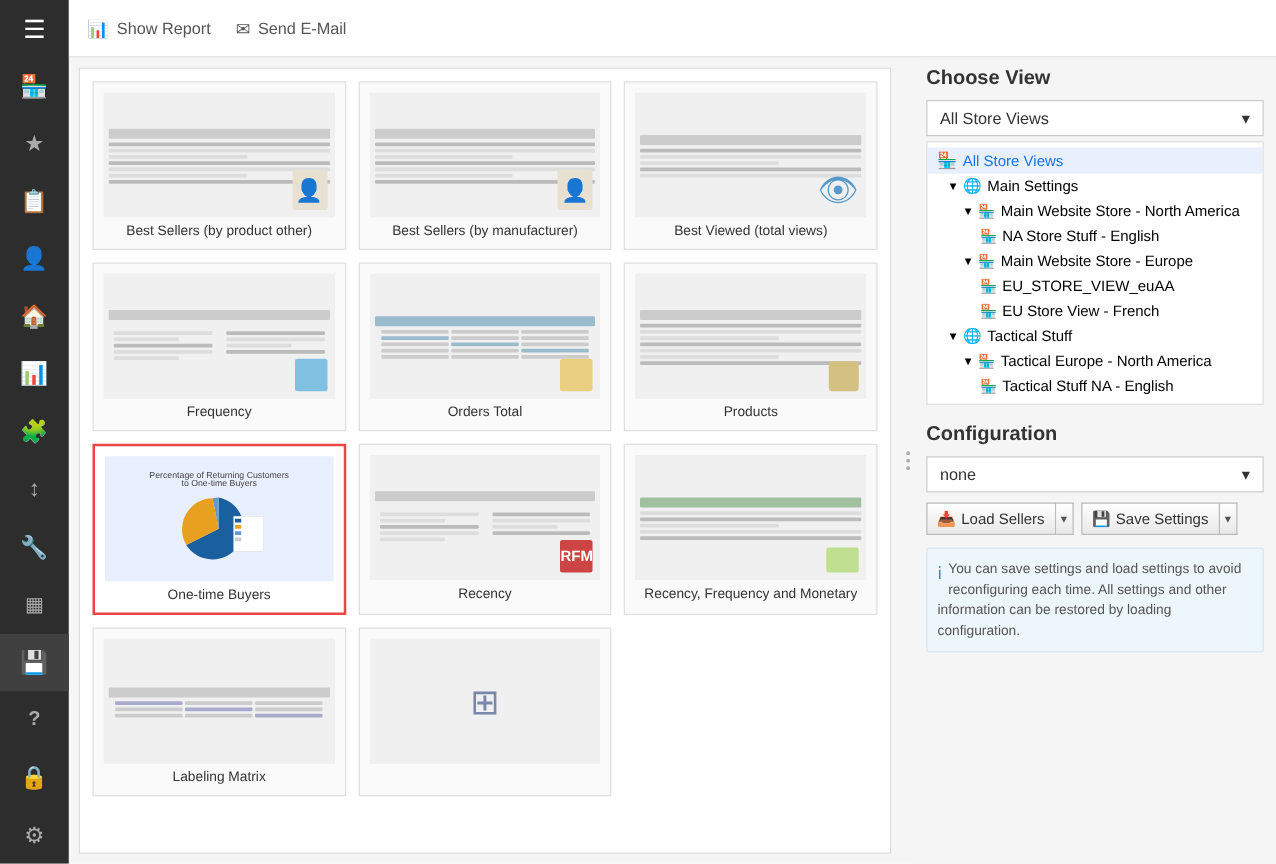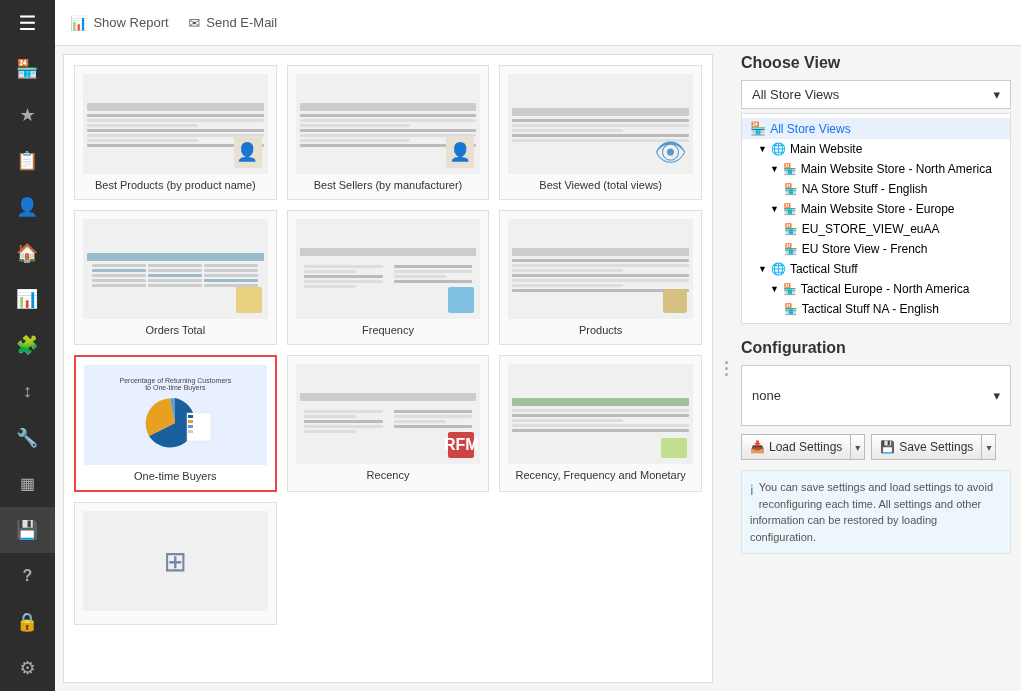--- a/index.html
+++ b/index.html
@@ -179,21 +179,21 @@
 
     
     .config-section {
       margin-top: 15px;
     }
 
     .config-dropdown {
       width: 100%;
       border: 1px solid #ccc;
       background: #fff;
-      padding: 22px 10px;
+      padding: 6px 10px;
       font-size: 13px;
       color: #333;
       margin-bottom: 8px;
       display: flex;
       align-items: center;
       justify-content: space-between;
     }
 
     .config-buttons {
       display: flex;
@@ -349,21 +349,21 @@
               <div class="thumb-line dark"></div>
               <div class="thumb-line"></div>
                 <div class="thumb-line short"></div>
               <div class="thumb-line dark"></div>
                 <div class="thumb-line"></div>
               <div class="thumb-line short"></div>
                 <div class="thumb-line dark"></div>
               <div style="position:absolute;bottom:6px;right:6px;width:28px;height:32px;background:#e8e0d0;border-radius:2px;display:flex;align-items:center;justify-content:center;font-size:18px;">👤</div>
             </div>
           </div>
-          <div class="report-title">Best Products (by product name)</div>
+          <div class="report-title">Best Sellers (by product other)</div>
         </div>
 
         <div class="report-card">
           <div class="report-thumbnail">
             <div class="thumb-lines">
               <div class="thumb-header"></div>
               <div class="thumb-line dark"></div>
               <div class="thumb-line"></div>
                 <div class="thumb-line short"></div>
               <div class="thumb-line dark"></div>
@@ -382,57 +382,20 @@
               <div class="thumb-header"></div>
               <div class="thumb-line dark"></div>
               <div class="thumb-line"></div>
                 <div class="thumb-line short"></div>
               <div class="thumb-line dark"></div>
                 <div class="thumb-line"></div>
               <div style="position:absolute;bottom:6px;right:6px;font-size:26px;color:#5599cc;">👁</div>
             </div>
           </div>
           <div class="report-title">Best Viewed (total views)</div>
-        </div>
-
-        <div class="report-card">
-          <div class="report-thumbnail">
-            <div class="thumb-lines">
-              <div class="thumb-header" style="background:#9bc;"></div>
-              <div class="mini-table">
-                <div class="mini-row">
-                    <div class="mini-cell"></div>
-                    <div class="mini-cell"></div>
-                    <div class="mini-cell"></div>
-                  </div>
-                <div class="mini-row">
-                    <div class="mini-cell" style="background:#9bc;"></div>
-                    <div class="mini-cell"></div>
-                    <div class="mini-cell"></div>
-                  </div>
-                <div class="mini-row">
-                    <div class="mini-cell"></div>
-                    <div class="mini-cell" style="background:#9bc;"></div>
-                    <div class="mini-cell"></div>
-                  </div>
-                <div class="mini-row">
-                    <div class="mini-cell"></div>
-                    <div class="mini-cell"></div>
-                    <div class="mini-cell" style="background:#9bc;"></div>
-                  </div>
-                <div class="mini-row">
-                    <div class="mini-cell"></div>
-                    <div class="mini-cell"></div>
-                    <div class="mini-cell"></div>
-                  </div>
-              </div>
-              <div style="position:absolute;bottom:6px;right:6px;width:26px;height:26px;background:#e8d080;border-radius:2px;"></div>
-            </div>
-          </div>
-          <div class="report-title">Orders Total</div>
         </div>
 
         <div class="report-card">
           <div class="report-thumbnail">
             <div class="thumb-lines">
               <div class="thumb-header"></div>
               <div style="display:flex;gap:3px;padding:4px;">
                 <div style="flex:1;">
                   <div class="thumb-line"></div>
                     <div class="thumb-line short"></div>
@@ -449,20 +412,57 @@
               </div>
               <div style="position:absolute;bottom:6px;right:6px;width:26px;height:26px;background:#80c0e0;border-radius:2px;"></div>
             </div>
           </div>
           <div class="report-title">Frequency</div>
         </div>
 
         <div class="report-card">
           <div class="report-thumbnail">
             <div class="thumb-lines">
+              <div class="thumb-header" style="background:#9bc;"></div>
+              <div class="mini-table">
+                <div class="mini-row">
+                    <div class="mini-cell"></div>
+                    <div class="mini-cell"></div>
+                    <div class="mini-cell"></div>
+                  </div>
+                <div class="mini-row">
+                    <div class="mini-cell" style="background:#9bc;"></div>
+                    <div class="mini-cell"></div>
+                    <div class="mini-cell"></div>
+                  </div>
+                <div class="mini-row">
+                    <div class="mini-cell"></div>
+                    <div class="mini-cell" style="background:#9bc;"></div>
+                    <div class="mini-cell"></div>
+                  </div>
+                <div class="mini-row">
+                    <div class="mini-cell"></div>
+                    <div class="mini-cell"></div>
+                    <div class="mini-cell" style="background:#9bc;"></div>
+                  </div>
+                <div class="mini-row">
+                    <div class="mini-cell"></div>
+                    <div class="mini-cell"></div>
+                    <div class="mini-cell"></div>
+                  </div>
+              </div>
+              <div style="position:absolute;bottom:6px;right:6px;width:26px;height:26px;background:#e8d080;border-radius:2px;"></div>
+            </div>
+          </div>
+          <div class="report-title">Orders Total</div>
+        </div>
+
+        <div class="report-card">
+          <div class="report-thumbnail">
+            <div class="thumb-lines">
               <div class="thumb-header"></div>
               <div class="thumb-line dark"></div>
               <div class="thumb-line"></div>
                 <div class="thumb-line short"></div>
               <div class="thumb-line dark"></div>
                 <div class="thumb-line"></div>
               <div class="thumb-line short"></div>
                 <div class="thumb-line dark"></div>
               <div style="position:absolute;bottom:6px;right:6px;width:24px;height:24px;background:#d4c080;border-radius:3px;"></div>
             </div>
@@ -505,41 +505,66 @@
                     <div class="thumb-line"></div>
                   <div class="thumb-line short"></div>
                 </div>
                 <div style="flex:1;">
                   <div class="thumb-line dark"></div>
                     <div class="thumb-line"></div>
                   <div class="thumb-line short"></div>
                     <div class="thumb-line dark"></div>
                 </div>
               </div>
-              <div style="position:absolute;bottom:6px;right:6px;width:26px;height:26px;background:#cc4444;border-radius:2px;color:white;display:flex;align-items:center;justify-content:center;font-size:16px;font-weight:bold;text-align:center;">RFM</div>
+              <div style="position:absolute;bottom:6px;right:6px;width:26px;height:26px;background:#cc4444;border-radius:2px;color:white;display:flex;align-items:center;justify-content:center;font-size:12px;font-weight:bold;text-align:center;">RFM</div>
             </div>
           </div>
           <div class="report-title">Recency</div>
         </div>
 
         <div class="report-card">
           <div class="report-thumbnail">
             <div class="thumb-lines">
               <div class="thumb-header" style="background:#a0c0a0;"></div>
               <div class="thumb-line"></div>
                 <div class="thumb-line dark"></div>
               <div class="thumb-line short"></div>
                 <div class="thumb-line"></div>
               <div class="thumb-line dark"></div>
               <div style="position:absolute;bottom:6px;right:6px;width:26px;height:20px;background:#c0e090;border-radius:2px;"></div>
             </div>
           </div>
           <div class="report-title">Recency, Frequency and Monetary</div>
         </div>
 
+        <div class="report-card">
+          <div class="report-thumbnail">
+            <div class="thumb-lines">
+              <div class="thumb-header"></div>
+              <div class="mini-table">
+                <div class="mini-row">
+                    <div class="mini-cell" style="background:#aac;"></div>
+                    <div class="mini-cell"></div>
+                    <div class="mini-cell"></div>
+                  </div>
+                <div class="mini-row">
+                    <div class="mini-cell"></div>
+                    <div class="mini-cell" style="background:#aac;"></div>
+                    <div class="mini-cell"></div>
+                  </div>
+                <div class="mini-row">
+                    <div class="mini-cell"></div>
+                    <div class="mini-cell"></div>
+                    <div class="mini-cell" style="background:#aac;"></div>
+                  </div>
+              </div>
+            </div>
+          </div>
+          <div class="report-title">Labeling Matrix</div>
+        </div>
 
         <div class="report-card">
           <div class="report-thumbnail">
             <div style="display:flex;align-items:center;justify-content:center;height:100%;font-size:28px;color:#7788aa;">⊞</div>
           </div>
           <div class="report-title"></div>
         </div>
 
       </div>
     </div>
@@ -562,21 +587,21 @@
       <div class="tree">
 
         <div class="tree-item selected" style="padding-left:8px;">
           <span style="color:#1a73e8;font-size:13px;">🏪</span>
           <span style="color:#1a73e8;">All Store Views</span>
         </div>
 
         <div class="tree-item tree-indent-1">
           <span style="font-size:9px;">▼</span>
           <span>🌐</span>
-          <span>Main Website</span>
+          <span>Main Settings</span>
         </div>
 
         <div class="tree-item tree-indent-2">
           <span style="font-size:9px;">▼</span>
           <span style="font-size:11px;">🏪</span>
           <span>Main Website Store - North America</span>
         </div>
 
         <div class="tree-item tree-indent-3">
           <span style="font-size:11px;">🏪</span>
@@ -623,21 +648,21 @@
 
         <div class="config-dropdown">
           <span>none</span>
           <span>▾</span>
         </div>
 
         <div class="config-buttons">
           <div class="config-btn-group">
             <button class="config-btn">
               <span style="font-size:12px;">📥</span>
-              <span>Load Settings</span>
+              <span>Load Sellers</span>
             </button>
             <button class="config-btn-arrow">▾</button>
           </div>
           <div class="config-btn-group">
             <button class="config-btn">
               <span style="font-size:12px;">💾</span>
               <span>Save Settings</span>
             </button>
             <button class="config-btn-arrow">▾</button>
           </div>

